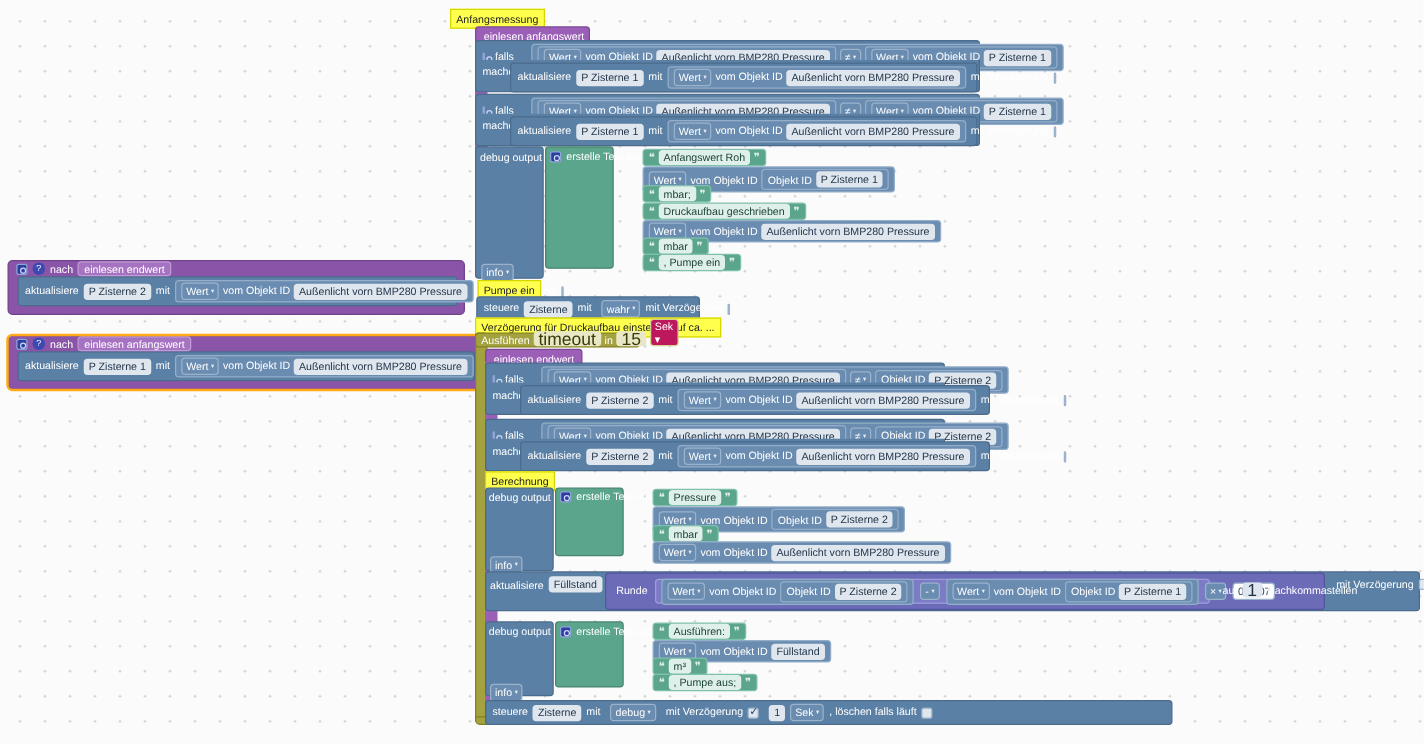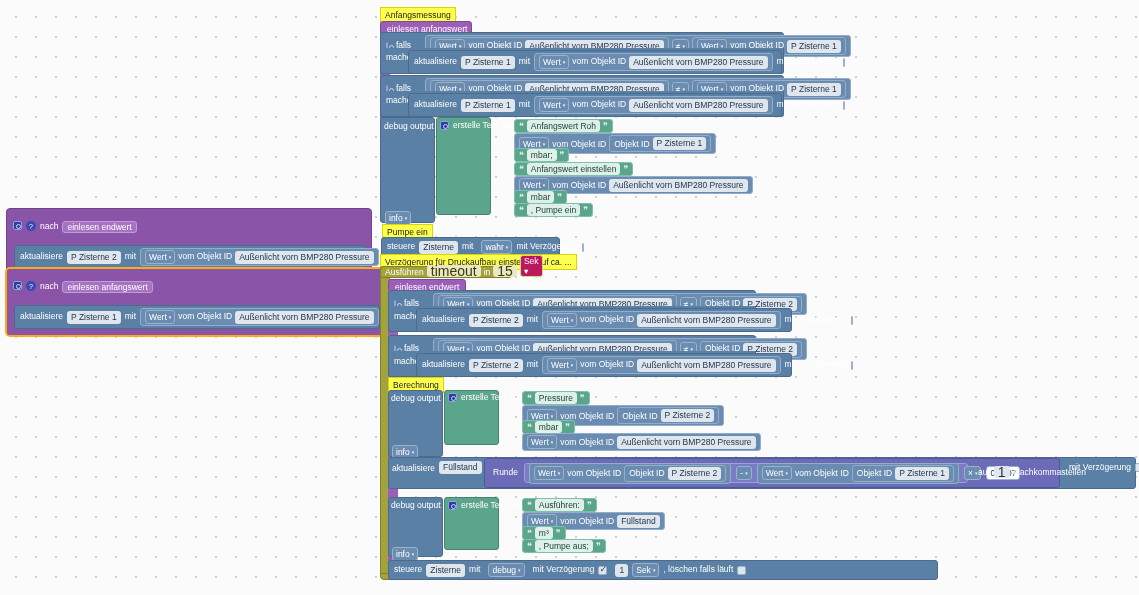--- a/index.html
+++ b/index.html
@@ -123,22 +123,22 @@
   }
 
   
   .hat {
     background:#8a55a8;
     border:1px solid #6f4289;
     border-radius:4px;
     color:#fff;
   }
   .hat .hatbar {
-    display:flex; gap:4px;
-    padding:12px 6px; font-size:8.5px;
+    display:flex; align-items:center; gap:4px;
+    padding:0 6px; font-size:8.5px;
   }
   .hatpill {
     background:#a673c2; border:1px solid #c09bd6;
     border-radius:3px; padding:0 4px; font-size:8.5px; color:#fff;
   }
   .hat.sel { outline:2px solid #ffab19; outline-offset:-1px; border-radius:4px;}
 
   
   .procHdr {
     background:#9b5fb8;
@@ -252,21 +252,21 @@
           </span>
           <span class="lbl">vom Objekt ID</span>
           <span class="field">Außenlicht vorn BMP280  Pressure</span>
         </span>
         <span class="lbl">mit Verzögerung</span>
         <span class="chk"></span>
       </div>
     </div>
   </div>
 
-  <div class="cmt" style="left:380px; top:7px;">Anfangsmessung</div>
+  <div class="cmt" style="left:360px; top:7px;">Anfangsmessung</div>
 
   <div class="blk procHdr" style="left:380px; top:21px; width:92px;">einlesen anfangswert</div>
 
   <div class="blk" style="left:380px; top:33px; width:10px; height:188px; background:#9b5fb8;"></div>
 
   <div class="blk stmt" style="left:380px; top:32px; width:404px; padding:2px 5px;">
     <span class="gear"></span>
     <span class="lbl" style="margin-left:4px;">falls</span>
     <span class="val" style="margin-left:10px;">
       <span class="val">
@@ -385,21 +385,21 @@
   </div>
 
   <div class="blk txtpill" style="left:514px; top:148px;">
     <span class="q">❝</span>
     <span class="txtfield">mbar;</span>
     <span class="q">❞</span>
   </div>
 
   <div class="blk txtpill" style="left:514px; top:162px;">
     <span class="q">❝</span>
-    <span class="txtfield">Anfangswert einstellen</span>
+    <span class="txtfield">Druckaufbau geschrieben</span>
     <span class="q">❞</span>
   </div>
 
   <div class="blk val" style="left:514px; top:176px;">
     <span class="fieldDrop">
       <span>Wert</span>
       <span class="car">▾</span>
     </span>
     <span class="lbl">vom Objekt ID</span>
     <span class="field">Außenlicht vorn BMP280  Pressure</span>

